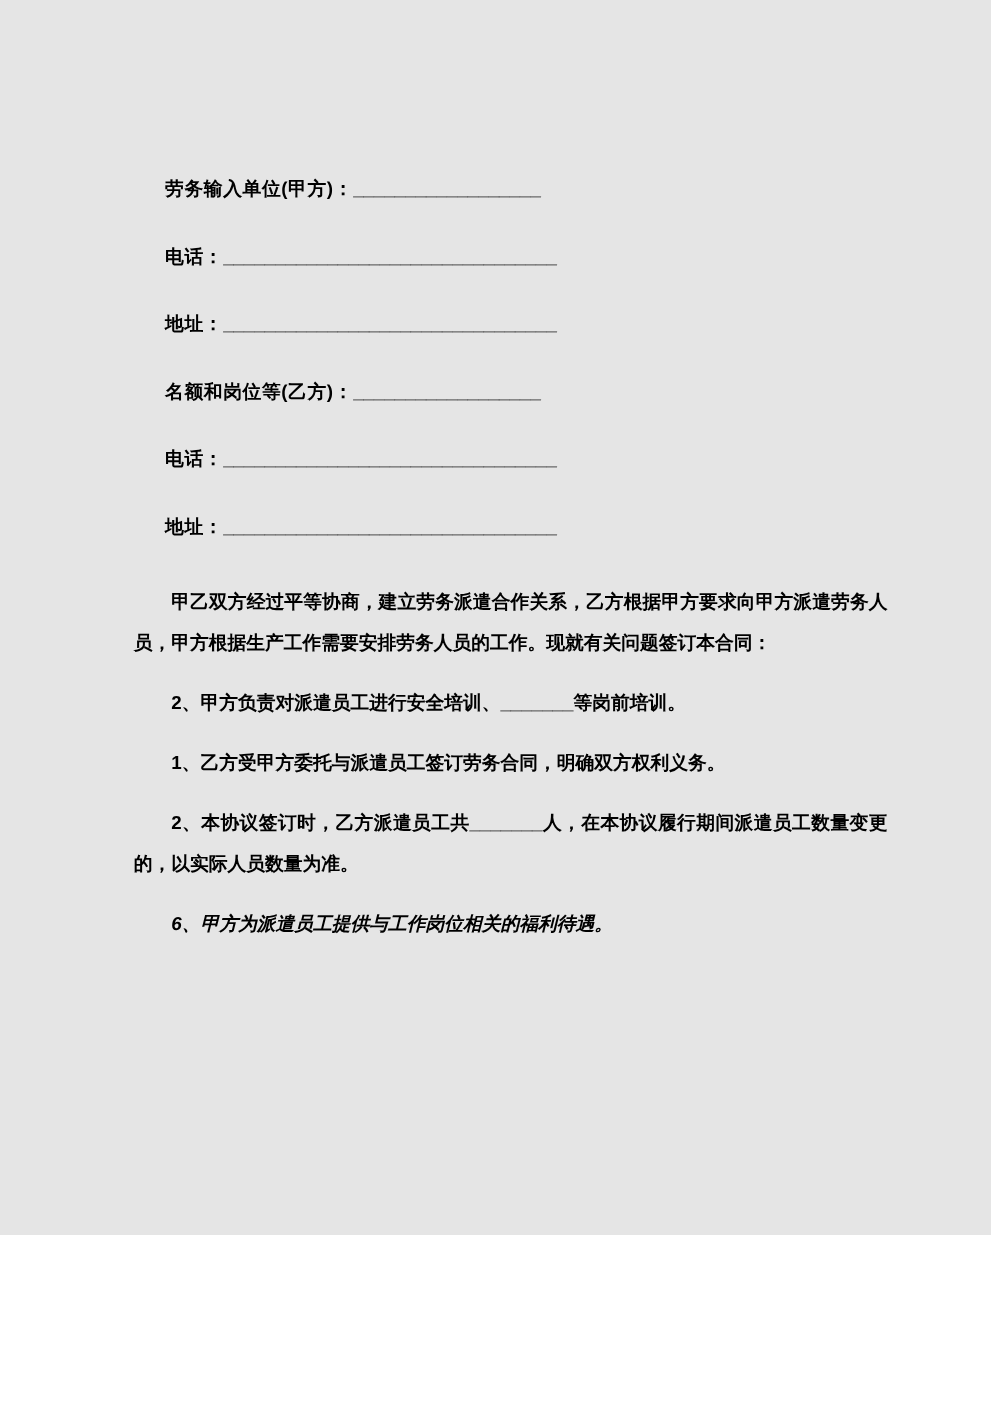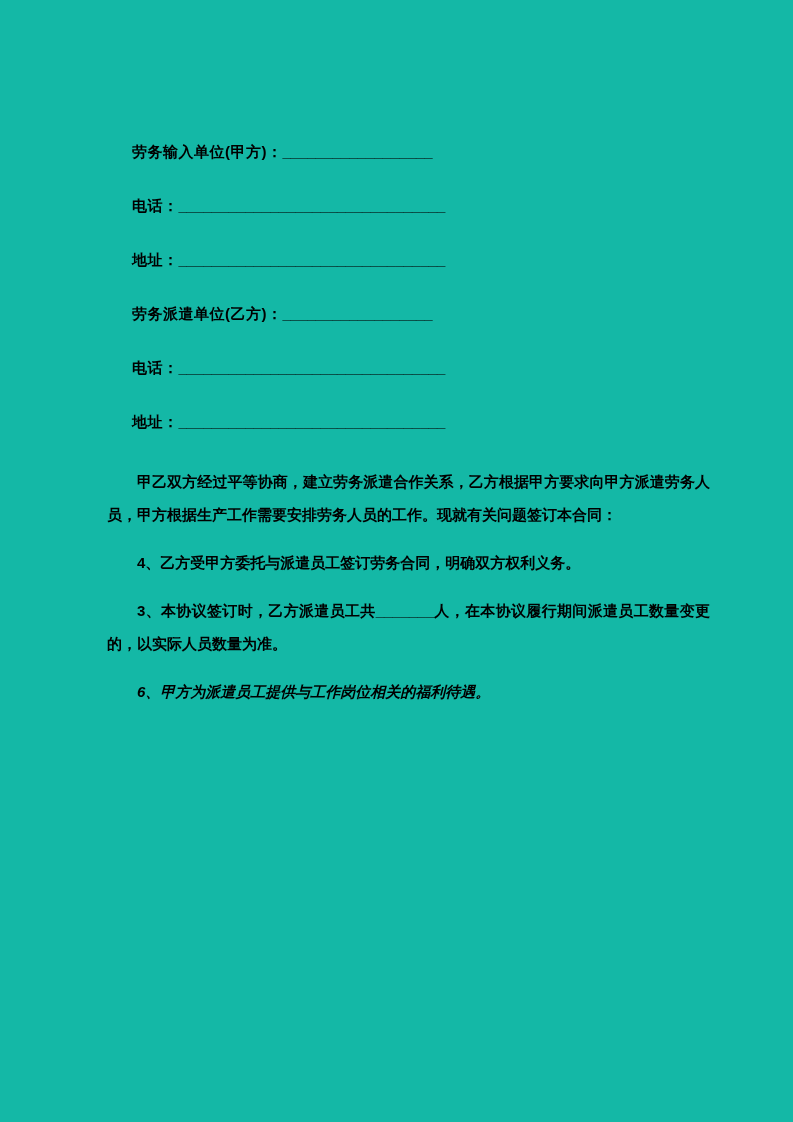--- a/index.html
+++ b/index.html
@@ -3,22 +3,22 @@
   <meta charset="utf-8">
   <style>
     html, body {
       margin: 0;
       padding: 0;
       background: #ffffff;
     }
     .page {
       position: relative;
       width: 793px;
-      height: 1122px;
-      background: #14b8a6;
+      height: 988px;
+      background: #e5e5e5;
       box-sizing: border-box;
       padding: 138px 83px 40px 107px;
       font-family: "Liberation Sans", "DejaVu Sans", sans-serif;
       font-weight: 700;
       color: #000000;
       font-size: 15px;
       overflow: hidden;
     }
     .field-line {
       line-height: 27px;
@@ -48,26 +48,27 @@
 <body>
 
 <div class="page">
 
   <div class="field-line"><span>劳务输入单位(甲方)：</span><span class="blank">__________________</span></div>
 
   <div class="field-line"><span>电话：</span><span class="blank">________________________________</span></div>
 
   <div class="field-line"><span>地址：</span><span class="blank">________________________________</span></div>
 
-  <div class="field-line"><span>劳务派遣单位(乙方)：</span><span class="blank">__________________</span></div>
+  <div class="field-line"><span>名额和岗位等(乙方)：</span><span class="blank">__________________</span></div>
 
   <div class="field-line"><span>电话：</span><span class="blank">________________________________</span></div>
 
   <div class="field-line"><span>地址：</span><span class="blank">________________________________</span></div>
 
   <div class="paragraphs">
     <p class="para">甲乙双方经过平等协商，建立劳务派遣合作关系，乙方根据甲方要求向甲方派遣劳务人员，甲方根据生产工作需要安排劳务人员的工作。现就有关问题签订本合同：</p>
-    <p class="para">4、乙方受甲方委托与派遣员工签订劳务合同，明确双方权利义务。</p>
-    <p class="para">3、本协议签订时，乙方派遣员工共_______人，在本协议履行期间派遣员工数量变更的，以实际人员数量为准。</p>
+    <p class="para">2、甲方负责对派遣员工进行安全培训、_______等岗前培训。</p>
+    <p class="para">1、乙方受甲方委托与派遣员工签订劳务合同，明确双方权利义务。</p>
+    <p class="para">2、本协议签订时，乙方派遣员工共_______人，在本协议履行期间派遣员工数量变更的，以实际人员数量为准。</p>
     <p class="para">6、甲方为派遣员工提供与工作岗位相关的福利待遇。</p>
   </div>
 
 </div>
 
 </body></html>

